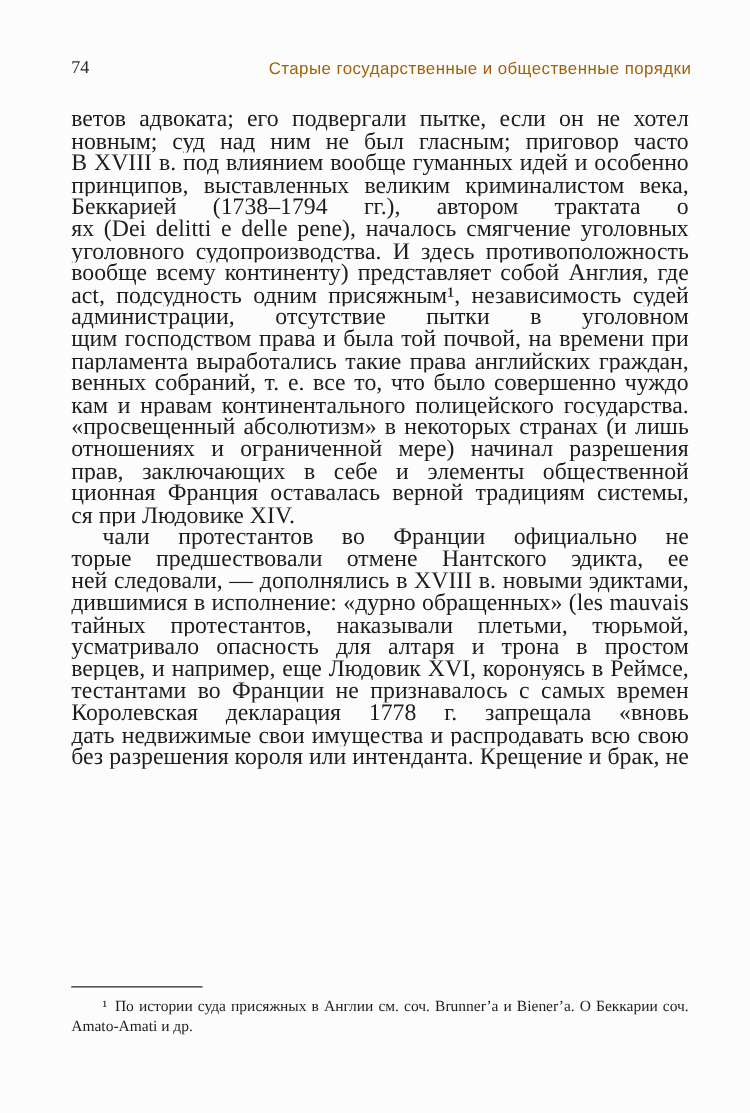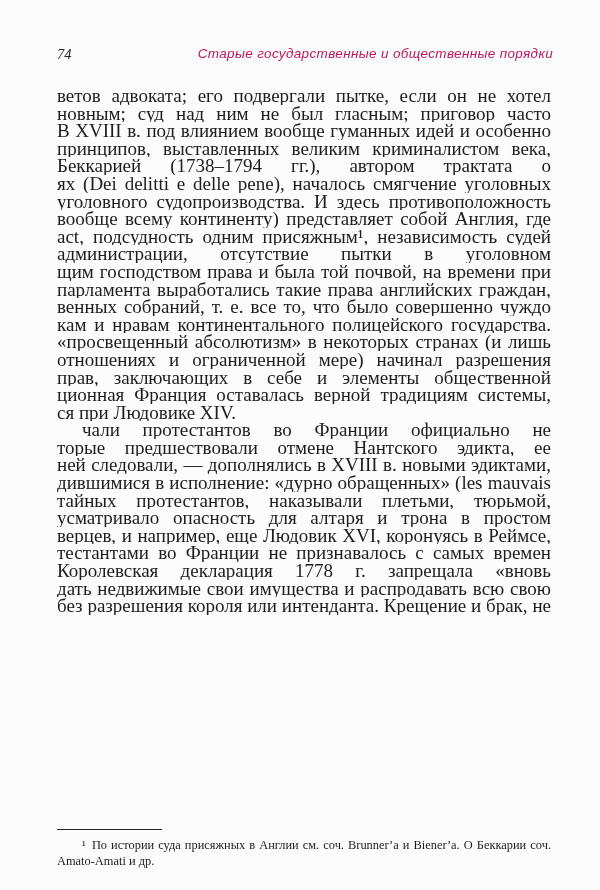--- a/index.html
+++ b/index.html
@@ -19,22 +19,21 @@
     font-family: "Liberation Serif", serif;
     color: #1d1d1d;
   }
   .running-header {
     position: absolute;
     left: 57px;
     top: 46px;
     width: 496px;
     display: flex;
     justify-content: space-between;
-    align-items: flex-start;
-    font-style: italic;
+    align-items: center;
   }
   .page-num {
     font-family: "Liberation Serif", serif;
     font-size: 14.5px;
     color: #2a2a2a;
   }
   .running-title {
     font-family: "Liberation Sans", sans-serif;
     font-weight: 300;
     font-size: 13.5px;
@@ -58,21 +57,21 @@
   }
   .para1 .line:last-child {
     text-align-last: left;
   }
   .para2 .line:first-child {
     text-indent: 25px;
   }
   .footnote-area {
     position: absolute;
     left: 57px;
-    top: 829px;
+    top: 789px;
     width: 494px;
   }
   .footnote-rule {
     width: 105px;
     height: 0;
     border-top: 1.4px solid #262626;
     margin-bottom: 7px;
   }
   .fn-line {
     font-size: 12.4px;
@@ -89,21 +88,21 @@
     text-align-last: left;
   }
 </style>
 </head>
 <body style="background: rgb(252, 252, 252);">
 
 <div class="page" style="color: rgb(29, 29, 29);">
 
   <header class="running-header">
     <span class="page-num">74</span>
-    <span class="running-title" style="color: #be185d;">Старые государственные и общественные порядки</span>
+    <span class="running-title" style="color: #a16207;">Старые государственные и общественные порядки</span>
   </header>
 
   <main class="body-text">
     <div class="para para1">
         <div class="line">ветов адвоката; его подвергали пытке, если он не хотел признать себя ви-</div>
         <div class="line">новным; суд над ним не был гласным; приговор часто постановлялся без</div>
         <div class="line">В XVIII в. под влиянием вообще гуманных идей и особенно под влиянием</div>
         <div class="line">принципов, выставленных великим криминалистом века, итальянцем</div>
         <div class="line">Беккарией (1738–1794 гг.), автором трактата о преступлениях и наказани-</div>
         <div class="line">ях (Dei delitti e delle pene), началось смягчение уголовных законов в разных</div>

